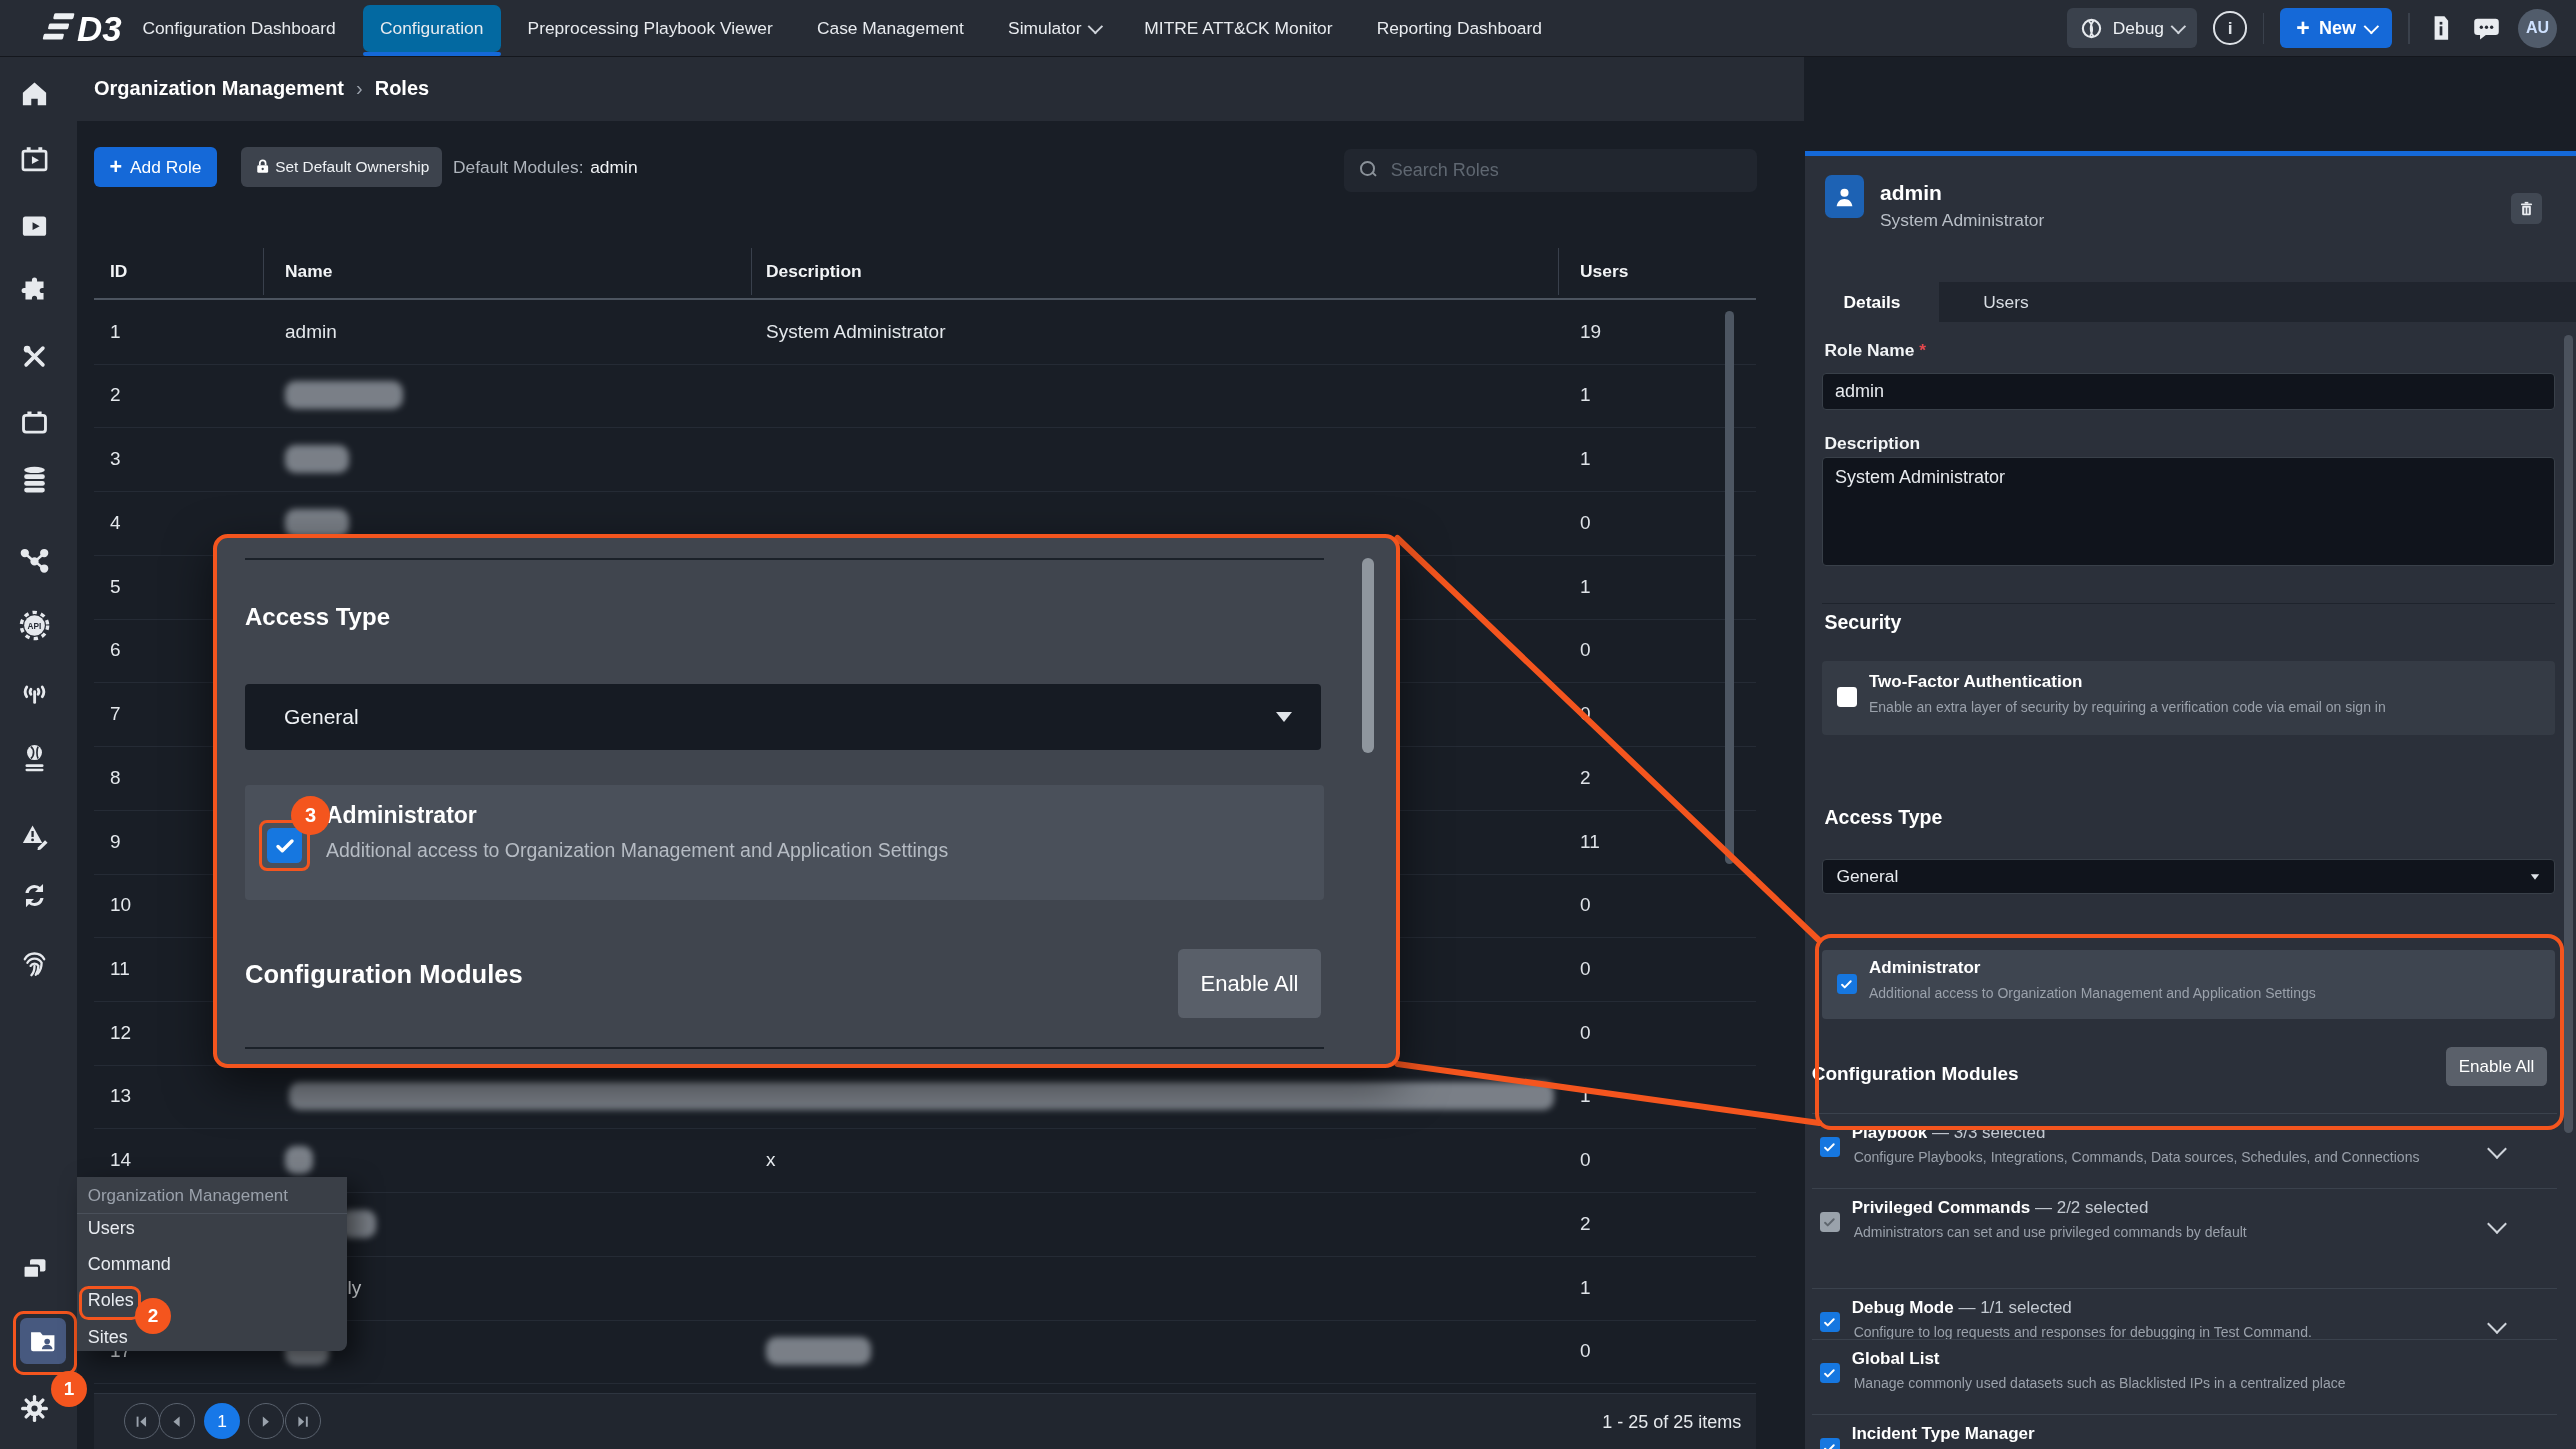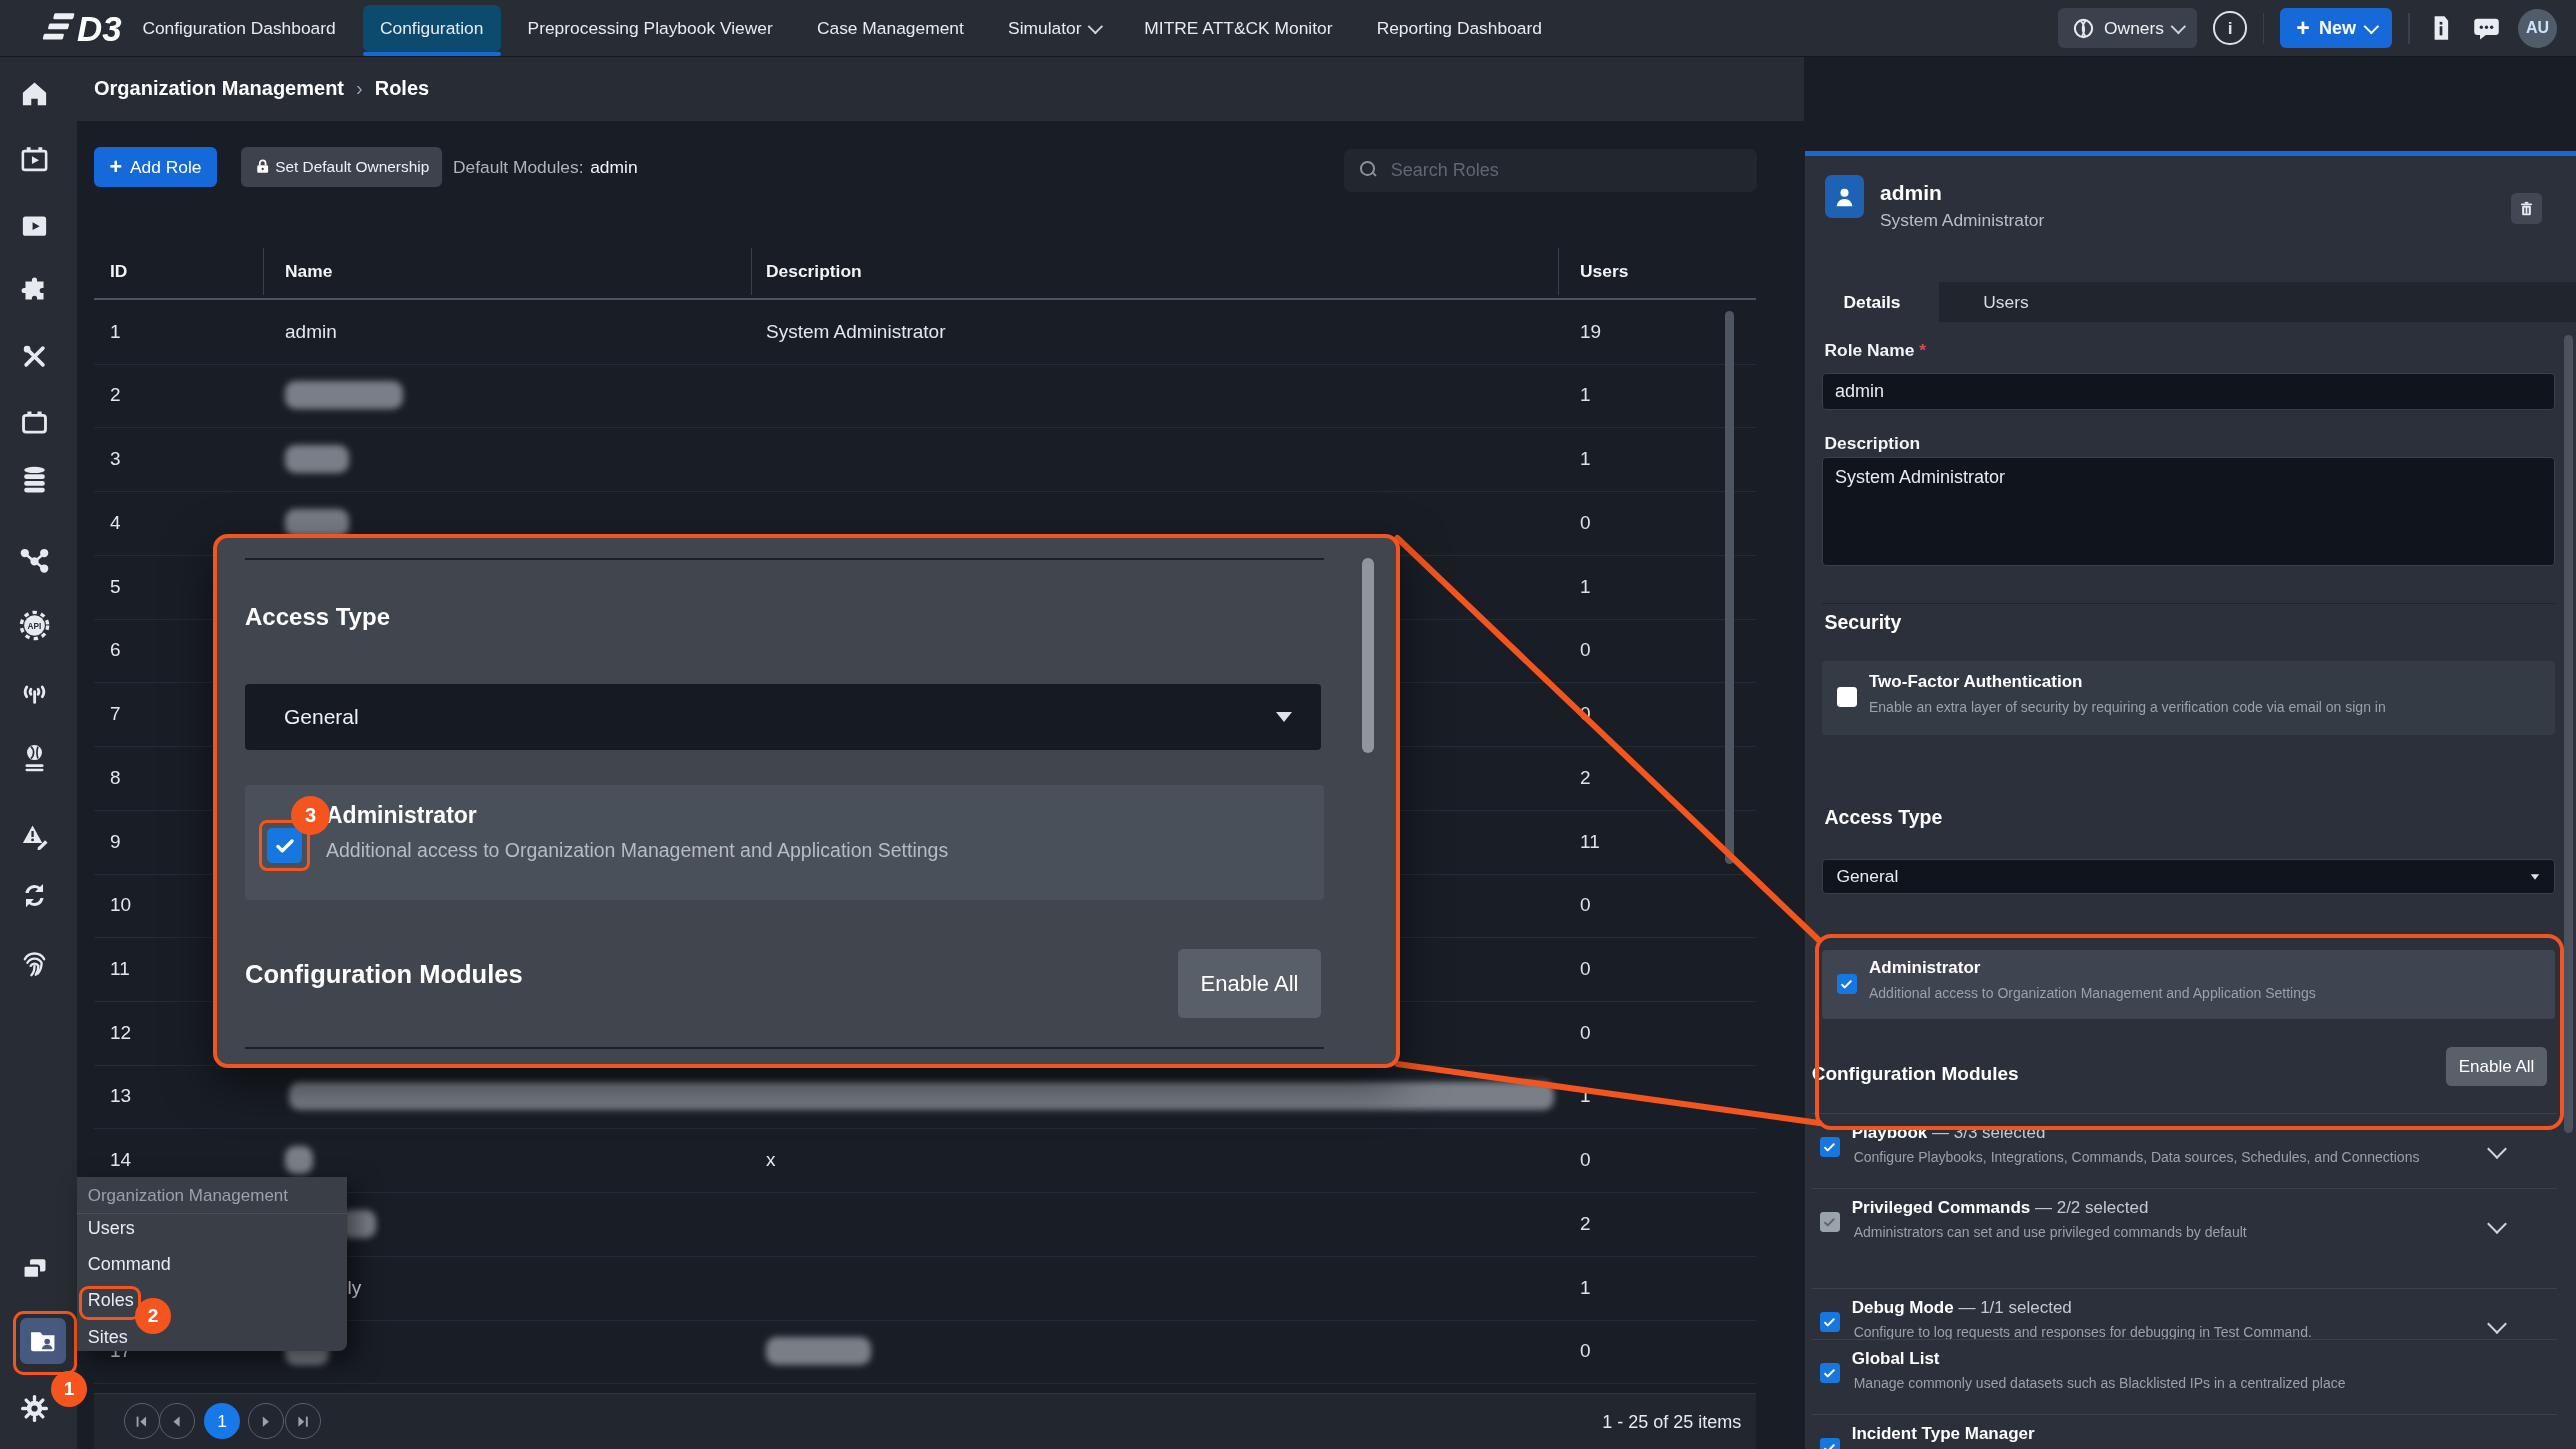--- a/index.html
+++ b/index.html
@@ -3,21 +3,21 @@
 <meta charset="utf-8">
 <style>
   html,body{margin:0;padding:0;background:#0e1116;}
   #app{position:relative;width:2576px;height:1449px;overflow:hidden;background:#191e26;
        font-family:"Liberation Sans", sans-serif;color:#e8ebef;text-decoration:underline;}
   
   #topbar{position:absolute;left:0;top:0;width:2576px;height:56px;background:#272c35;border-bottom:1.3px solid #14171d;z-index:30;}
   #logo{position:absolute;left:34px;top:9.4px;width:94px;height:38px;}
   #topbar-tabs{position:absolute;left:125px;top:0;height:56px;display:flex;align-items:center;gap:9.4px;}
   .tab{position:relative;height:47px;display:flex;align-items:center;gap:8px;padding:0 17.4px;font-size:17.4px;color:#e8ebef;border-radius:6.7px;white-space:nowrap;}
-  .tab.active{background:#0c4a6e;}
+  .tab.active{background:#0369a1;}
   .tab .tab-underline{position:absolute;left:0;right:0;bottom:-4.7px;height:4px;background:#1569d8;border-radius:2px;}
   .chev{display:inline-block;width:8.7px;height:8.7px;border-right:2px solid #cfd4db;border-bottom:2px solid #cfd4db;transform:rotate(45deg);margin-top:-4px;}
   .chev.white{border-color:#fff;}
   #topbar-right{position:absolute;right:19px;top:0;height:56px;display:flex;align-items:center;gap:16px;}
   .pill-btn{display:flex;align-items:center;gap:9.4px;background:#3a414c;border-radius:6px;height:40px;padding:0 13.4px;font-size:17.4px;color:#eef1f4;}
   .vdiv{width:1.3px;height:31px;background:#3a414c;}
   #new-btn{display:flex;align-items:center;gap:9.4px;background:#1569d8;border-radius:6px;height:40px;padding:0 16px;font-size:18px;font-weight:bold;color:#fff;}
   #info-btn{width:29.5px;height:29.5px;border:2px solid #dde1e6;border-radius:50%;display:flex;align-items:center;justify-content:center;font-size:17.4px;font-weight:bold;color:#dde1e6;}
   #avatar{width:39px;height:39px;border-radius:50%;background:#515c6b;display:flex;align-items:center;justify-content:center;font-size:16px;font-weight:bold;color:#cfe2ff;}
   
@@ -153,21 +153,21 @@
         <div class="tab">
           <span>Reporting Dashboard</span>
         </div>
       </div>
     <div id="topbar-right">
       <div class="pill-btn">
         <svg width="23" height="23" viewBox="0 0 24 24">
             <circle cx="12" cy="12" r="9" fill="none" stroke="#e6e9ed" stroke-width="2.2"></circle>
             <path d="M14.5 3.6c-4.5 4.5-4.5 12.3 0 16.8M9 4.2c3.4 2.4 5.6 9.8 1.5 15.6" fill="none" stroke="#e6e9ed" stroke-width="1.8"></path>
           </svg>
-        <span>Owners</span>
+        <span>Debug</span>
         <span class="chev"></span>
       </div>
       <div id="info-btn">
           <span>i</span>
         </div>
       <div class="vdiv"></div>
       <div id="new-btn">
         <span style="font-size:23px;font-weight:bold;">+</span>
         <span>New</span>
         <span class="chev white"></span>

